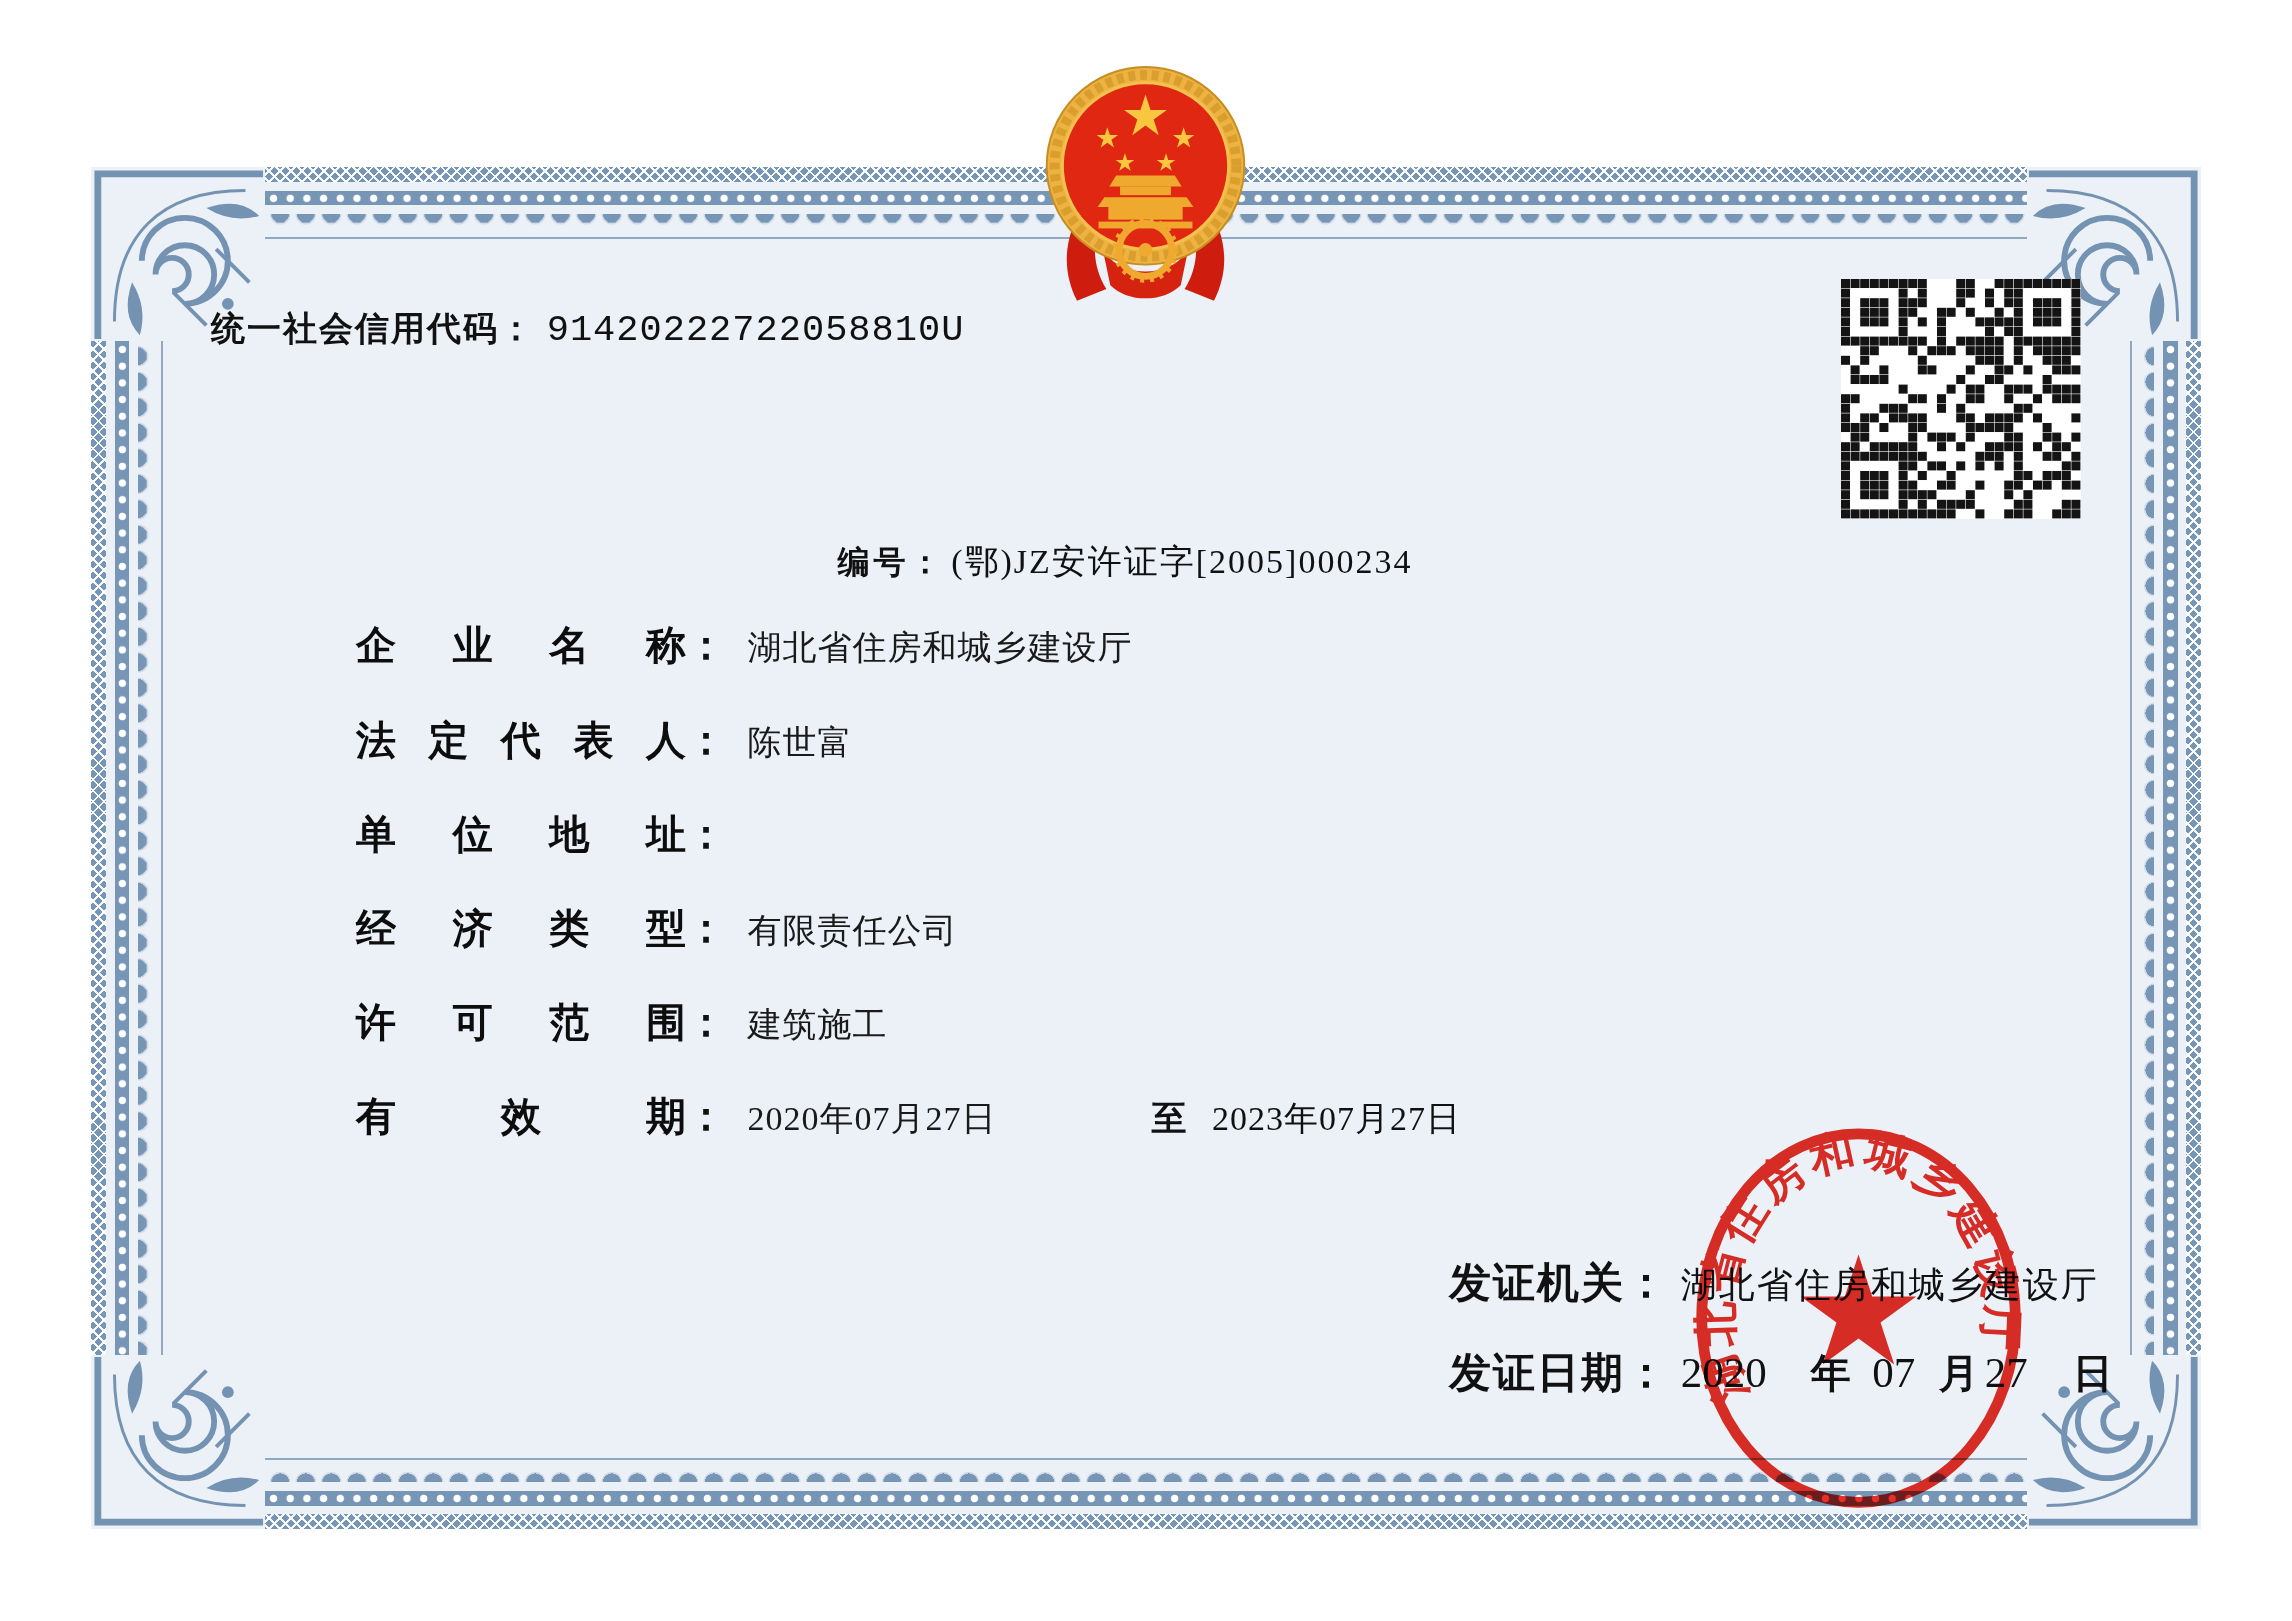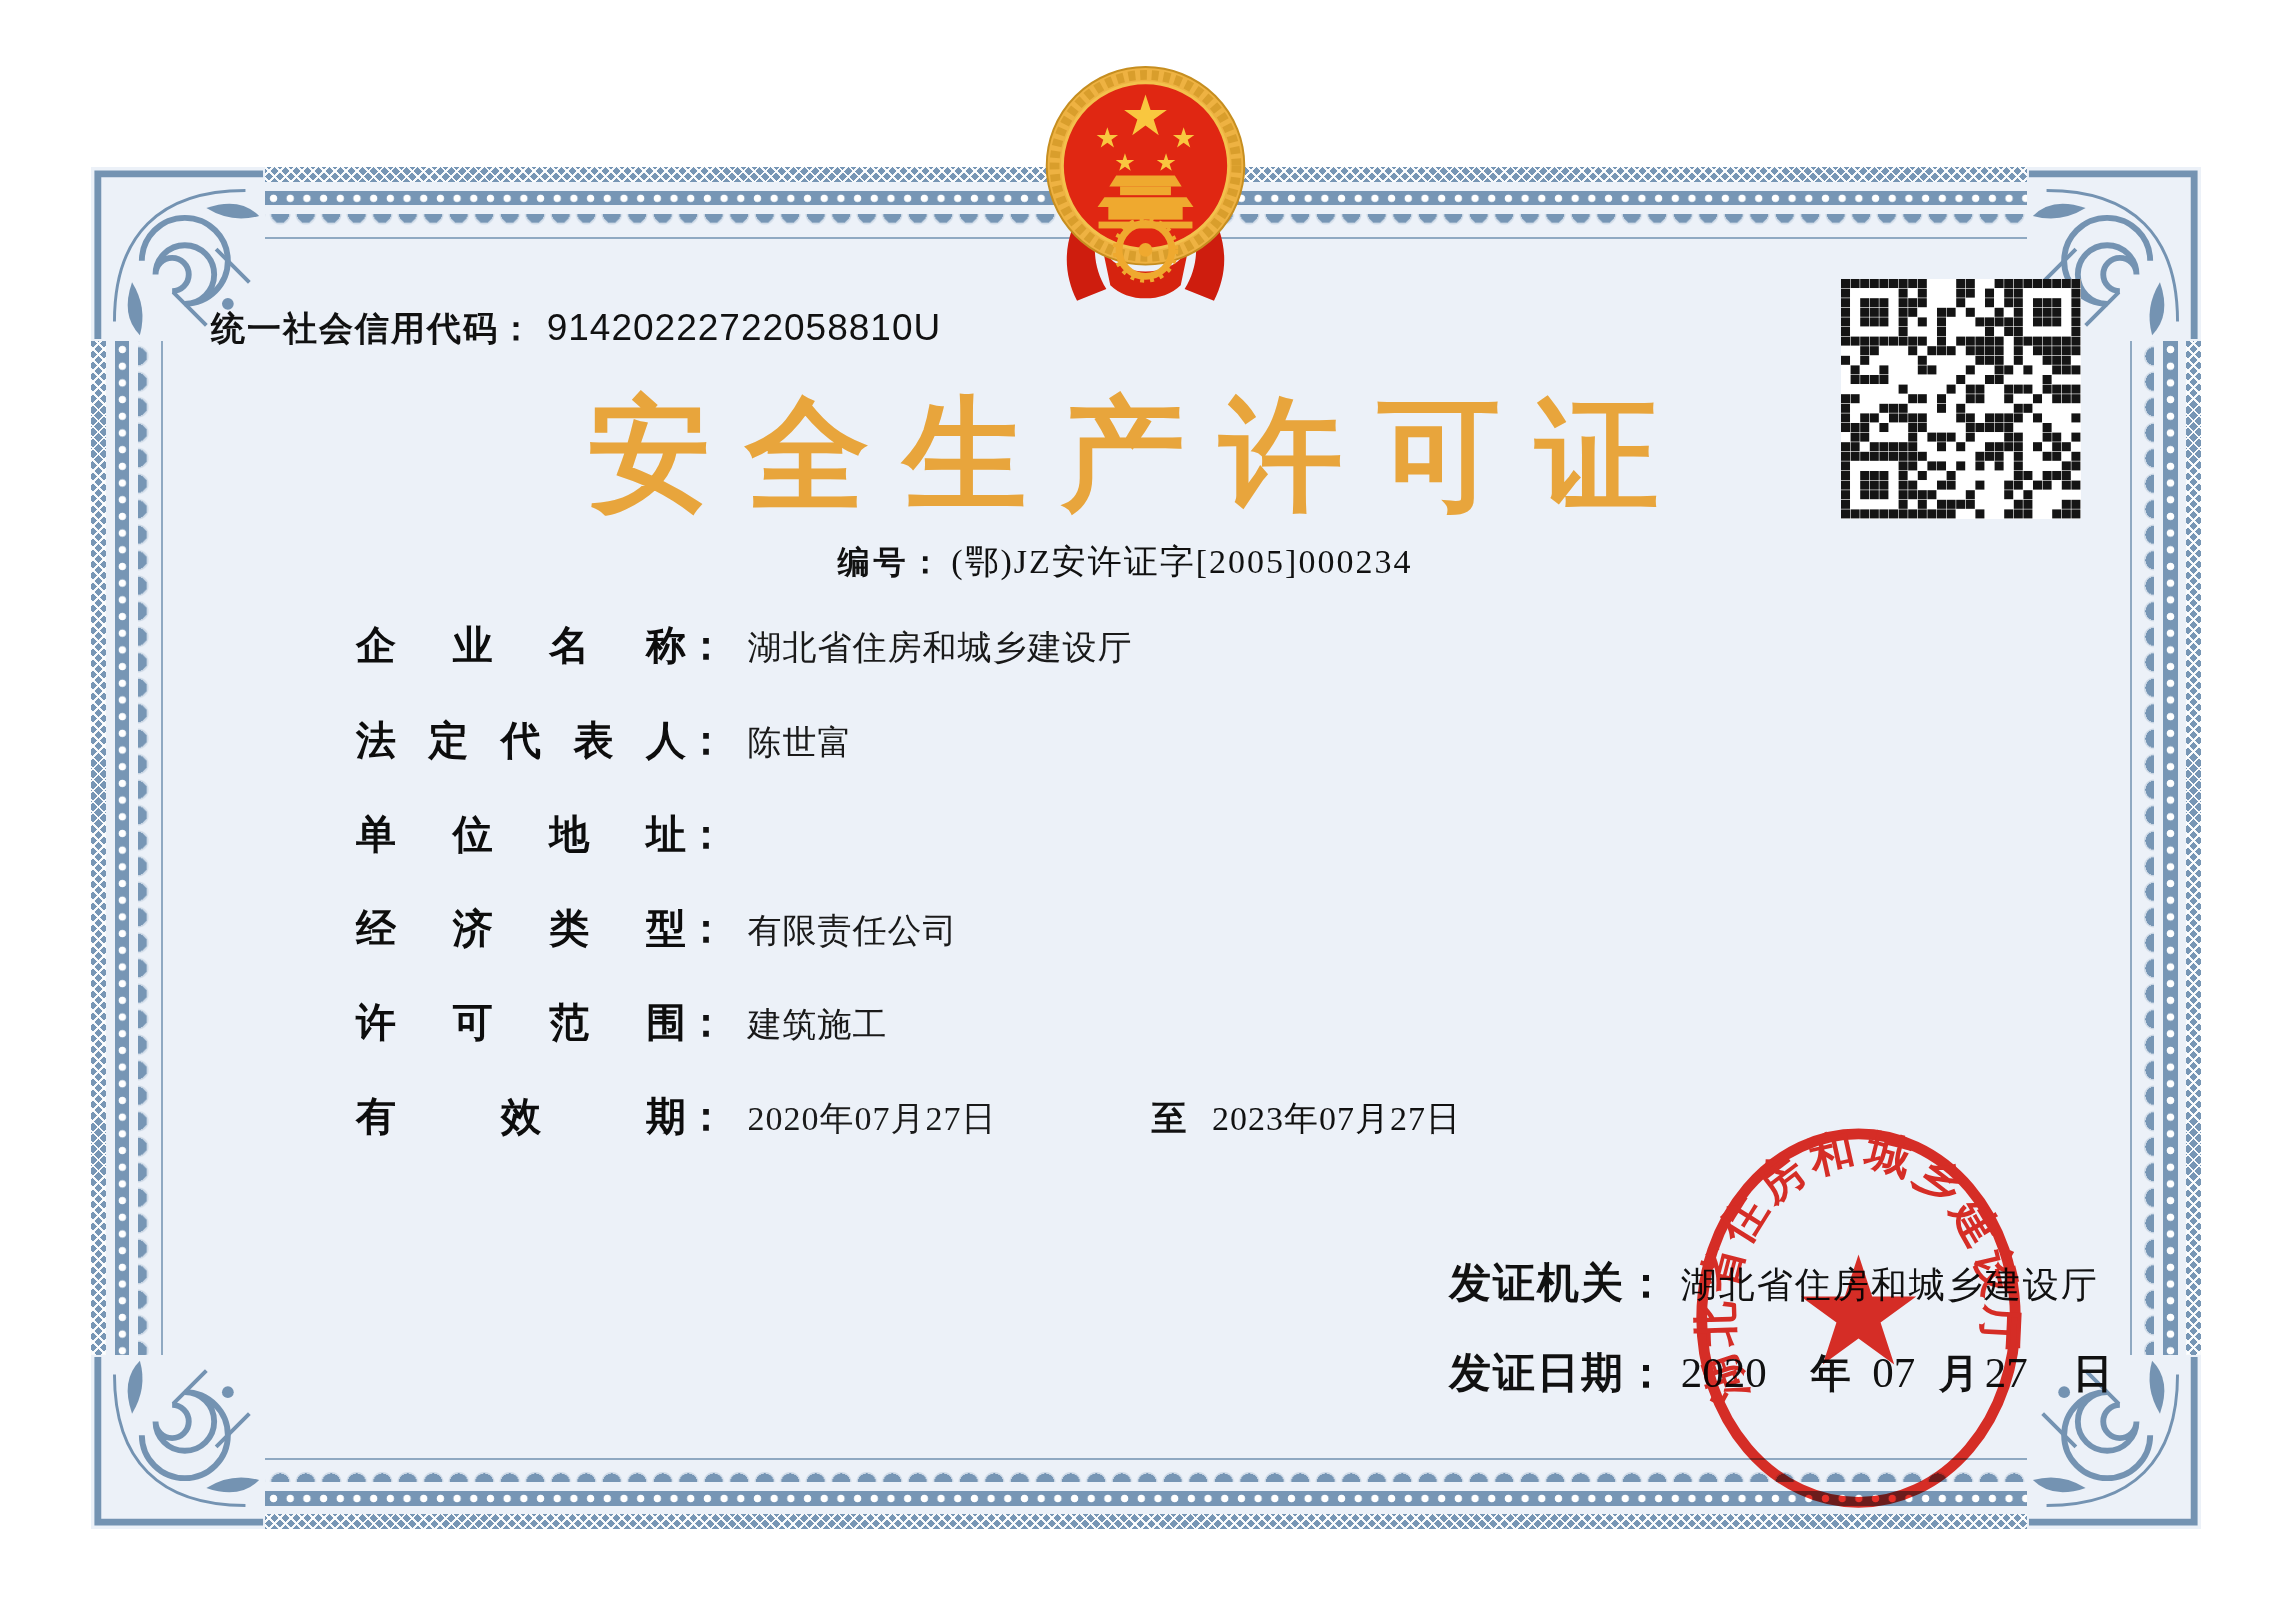--- a/index.html
+++ b/index.html
@@ -37,21 +37,21 @@
   .corner{position:absolute;width:174px;height:174px;}
   .c-tl{left:0;top:0;}
   .c-tr{right:0;top:0;transform:scaleX(-1);}
   .c-bl{left:0;bottom:0;transform:scaleY(-1);}
   .c-br{right:0;bottom:0;transform:scale(-1,-1);}
 
   
   .credit{position:absolute;left:211px;top:306px;display:flex;align-items:baseline;}
   .credit-label{font-size:34px;font-weight:bold;letter-spacing:2px;}
   .credit-colon{font-size:34px;font-weight:bold;}
-  .credit-value{font-family:Liberation Sans, sans-serif;font-size:37px;margin-left:13.7px;letter-spacing:1px;}
+  .credit-value{font-family:Liberation Mono, monospace;font-size:37px;margin-left:13.7px;letter-spacing:1px;}
 
   .cert-title{position:absolute;top:374px;left:0;width:100%;text-align:center;
               font-size:123px;font-weight:900;color:#E8A53C;letter-spacing:35px;text-indent:35px;}
 
   .serial{position:absolute;top:539px;left:2px;width:100%;display:flex;justify-content:center;align-items:baseline;}
   .serial-label{font-size:32px;font-weight:bold;letter-spacing:3.9px;}
   .serial-colon{font-size:32px;font-weight:bold;}
   .serial-value{font-family:"Liberation Serif",serif;font-size:34px;margin-left:9.8px;letter-spacing:2px;}
 
   .field-row{position:absolute;left:356px;display:flex;align-items:baseline;}
@@ -506,21 +506,20 @@
       <rect x="225.4" y="235.2" width="9.2" height="9.2" fill="#141414"></rect>
       <rect x="235.2" y="235.2" width="9.2" height="9.2" fill="#141414"></rect>
     </svg>
 
   <div class="credit">
     <span class="credit-label">统一社会信用代码</span>
       <span class="credit-colon">：</span>
     <span class="credit-value">91420222722058810U</span>
   </div>
 
-  <div class="cert-title">安全生产许可证</div>
 
   <div class="serial">
     <span class="serial-label">编号</span>
       <span class="serial-colon">：</span>
     <span class="serial-value">(鄂)JZ安许证字[2005]000234</span>
   </div>
 
   <div class="field-row" style="top:618px">
     <span class="flabel justify">
         <span>企</span>

